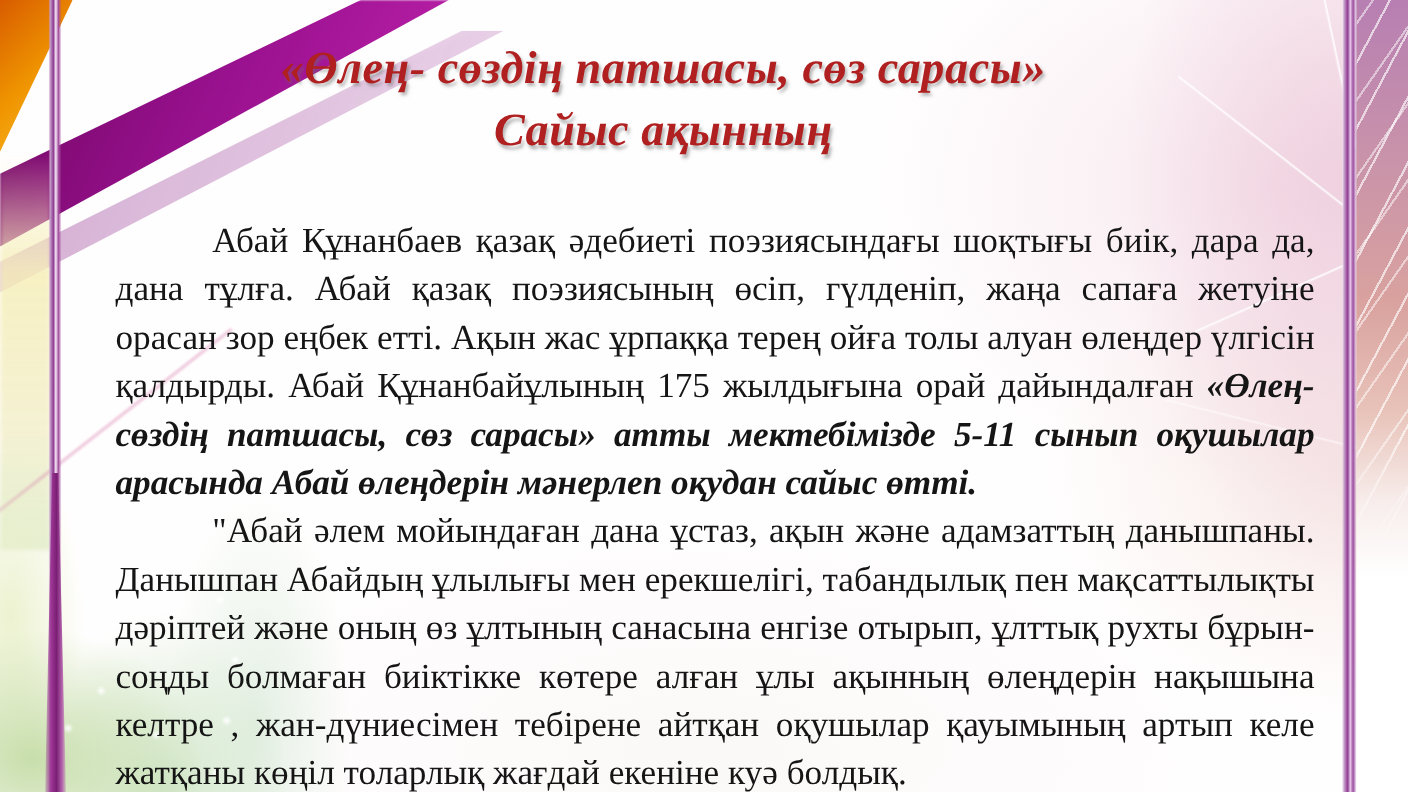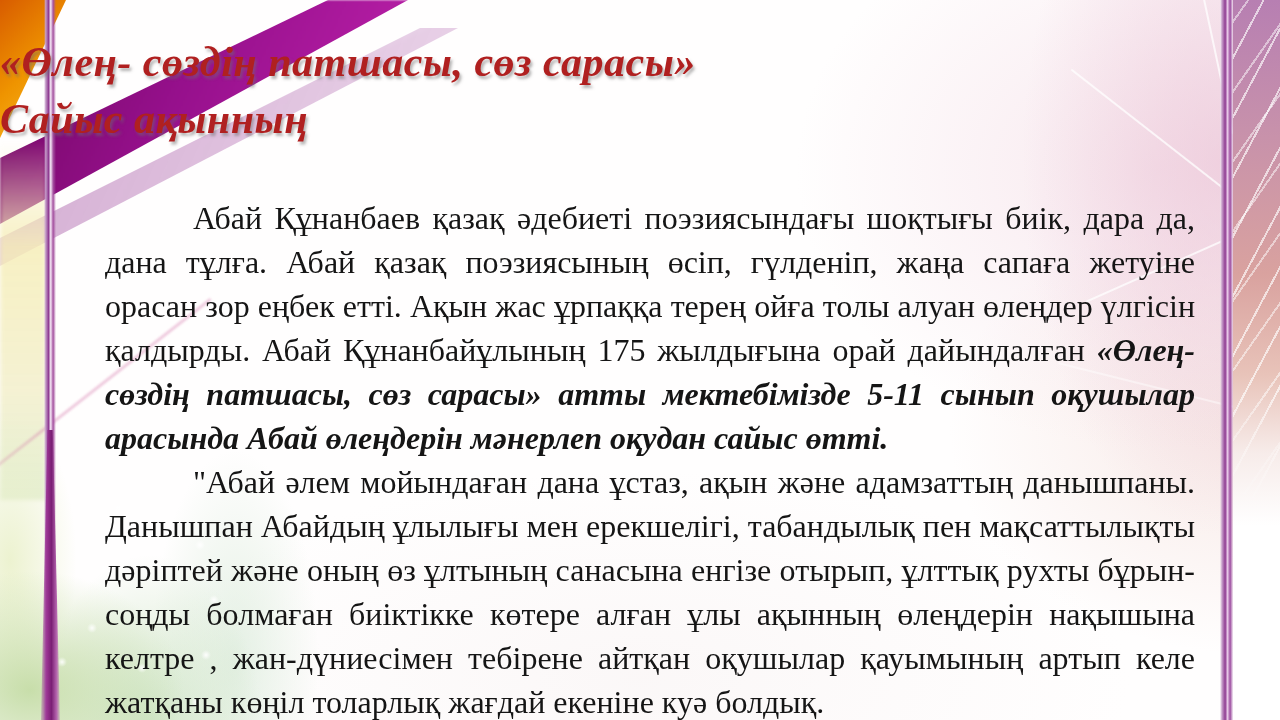--- a/index.html
+++ b/index.html
@@ -103,21 +103,21 @@
       radial-gradient(circle 4px at 62px 262px,  rgba(255,255,255,.9),  rgba(255,255,255,0) 5px),
       radial-gradient(ellipse 220px 170px at 30px 290px,  rgba(186,214,150,.8),  rgba(186,214,150,0) 70%),
       radial-gradient(ellipse 160px 250px at 150px 330px, rgba(205,228,196,.95), rgba(205,228,196,0) 70%),
       radial-gradient(ellipse 120px 300px at 235px 260px, rgba(216,234,216,.7),  rgba(216,234,216,0) 70%),
       radial-gradient(ellipse 95px 210px at 10px 160px,   rgba(233,240,200,.85), rgba(233,240,200,0) 70%);
   }
   
   .title-block{
     position:absolute;top:34px;left:0;width:1252px;
     padding-right:46px;box-sizing:border-box;
-    text-align:left;
+    text-align:center;
     color:var(--title-red,#b02020);
     font-weight:bold;font-style:italic;
     font-size:42px;line-height:57px;
     letter-spacing:.5px;
     text-shadow:2px 3px 3px rgba(110,110,110,.5);
   }
   .body-text{
     position:absolute;left:105px;top:196px;width:1090px;
     color:var(--body-ink,#151515);
     font-size:32px;line-height:44px;

